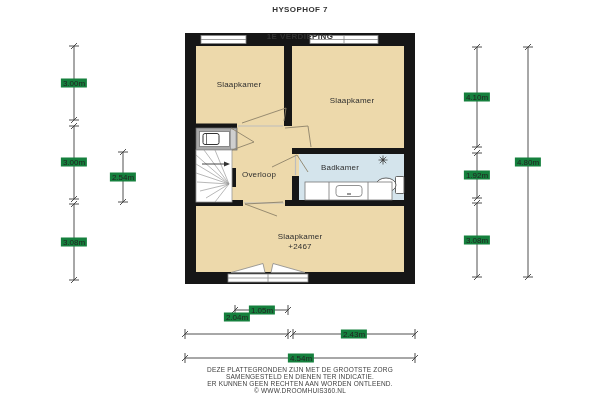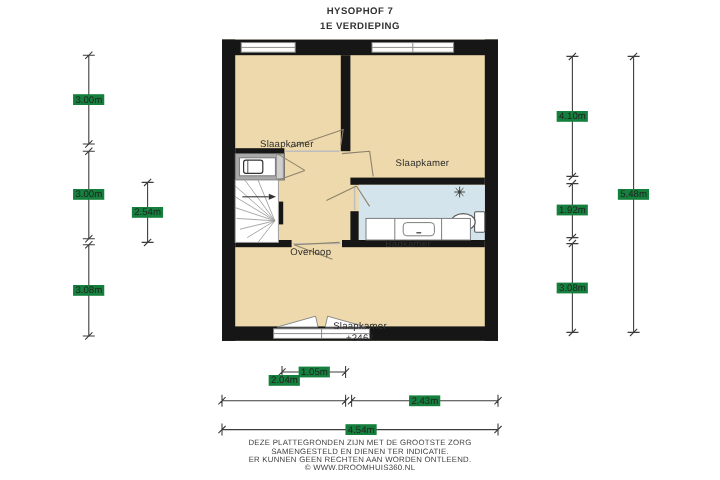--- a/index.html
+++ b/index.html
@@ -2,21 +2,21 @@
 <html style="--wall: #161616; --room-fill: #edd9ab; --bathroom-fill: #d4e4ec; --closet-fill: #a9a9a9; --dimension-line: #3c3c3c;"><head>
 <meta charset="utf-8">
 <style>
   html,body{margin:0;padding:0;background:#fff;}
   .stage{
     position:relative;width:600px;height:400px;background:#fff;overflow:hidden;
     font-family:"Liberation Sans", sans-serif;color:#222;
   }
   .abs{position:absolute;transform:translate(-50%,-50%);white-space:nowrap;}
   .title{font-size:8px;font-weight:bold;letter-spacing:.4px;color:#333;}
-  .room-lbl{font-size:8px;color:#2e2e2e;letter-spacing:.2px;margin-top:36px;}
+  .room-lbl{font-size:8px;color:#2e2e2e;letter-spacing:.2px;}
   .dim-lbl{font-size:8px;color:#222;background:#15803d;padding:0 2px;line-height:9px;}
   .footer{
     position:absolute;left:0;top:366px;width:600px;text-align:center;
     font-size:6.5px;line-height:7px;color:#3d3d3d;letter-spacing:.2px;
   }
   svg{position:absolute;left:0;top:0;}
   .roomfill{fill:var(--room-fill,#edd9ab);}
   .bath{fill:var(--bathroom-fill,#d4e4ec);}
   .wall{fill:var(--wall,#161616);}
   .closet{fill:var(--closet-fill,#a9a9a9);stroke:#666;stroke-width:.7;}
@@ -132,37 +132,37 @@
       <path class="dim" d="M123,152 V202 M118,152 H128 M118,202 H128 M120,155 L126,149 M120,205 L126,199"></path>
       <path class="dim" d="M477,47 V147 M472,47 H482 M472,147 H482 M474,50 L480,44 M474,150 L480,144 M477,153 V198 M472,153 H482 M472,198 H482 M474,156 L480,150 M474,201 L480,195 M477,203 V277 M472,203 H482 M472,277 H482 M474,206 L480,200 M474,280 L480,274"></path>
       <path class="dim" d="M528,47 V277 M523,47 H533 M523,277 H533 M525,50 L531,44 M525,280 L531,274"></path>
       <path class="dim" d="M235,310 H288 M235,305 V315 M288,305 V315 M232,313 L238,307 M285,313 L291,307"></path>
       <path class="dim" d="M185,334 H288 M185,329 V339 M288,329 V339 M182,337 L188,331 M285,337 L291,331 M293,334 H415 M293,329 V339 M415,329 V339 M290,337 L296,331 M412,337 L418,331"></path>
       <path class="dim" d="M185,358 H415 M185,353 V363 M415,353 V363 M182,361 L188,355 M412,361 L418,355"></path>
     </g>
   </svg>
 
   <div class="abs title" style="left:300px;top:9px">HYSOPHOF 7</div>
-  <div class="abs title" style="left:300px;top:22px">1E VERDIEPING</div>
+  <div class="abs title" style="left:300px;top:36px">1E VERDIEPING</div>
 
   <div class="abs room-lbl" style="left:239px;top:84px">Slaapkamer</div>
   <div class="abs room-lbl" style="left:352px;top:100px">Slaapkamer</div>
   <div class="abs room-lbl" style="left:259px;top:174px">Overloop</div>
   <div class="abs room-lbl" style="left:340px;top:167px">Badkamer</div>
   <div class="abs room-lbl" style="left:300px;top:236px">Slaapkamer</div>
   <div class="abs room-lbl" style="left:300px;top:246px">+2467</div>
 
   <div class="abs dim-lbl" style="left:74px;top:83px">3.00m</div>
   <div class="abs dim-lbl" style="left:74px;top:162px">3.00m</div>
   <div class="abs dim-lbl" style="left:74px;top:242px">3.08m</div>
   <div class="abs dim-lbl" style="left:123px;top:177px">2.54m</div>
   <div class="abs dim-lbl" style="left:477px;top:97px">4.10m</div>
   <div class="abs dim-lbl" style="left:477px;top:175px">1.92m</div>
   <div class="abs dim-lbl" style="left:477px;top:240px">3.08m</div>
-  <div class="abs dim-lbl" style="left:528px;top:162px">5.48m</div>
+  <div class="abs dim-lbl" style="left:528px;top:162px">4.80m</div>
   <div class="abs dim-lbl" style="left:262px;top:310px">1.05m</div>
   <div class="abs dim-lbl" style="left:237px;top:317px">2.04m</div>
   <div class="abs dim-lbl" style="left:354px;top:334px">2.43m</div>
   <div class="abs dim-lbl" style="left:301px;top:358px">4.54m</div>
 
   <div class="footer">
     <div>DEZE PLATTEGRONDEN ZIJN MET DE GROOTSTE ZORG</div>
     <div>SAMENGESTELD EN DIENEN TER INDICATIE.</div>
     <div>ER KUNNEN GEEN RECHTEN AAN WORDEN ONTLEEND.</div>
     <div>© WWW.DROOMHUIS360.NL</div>

